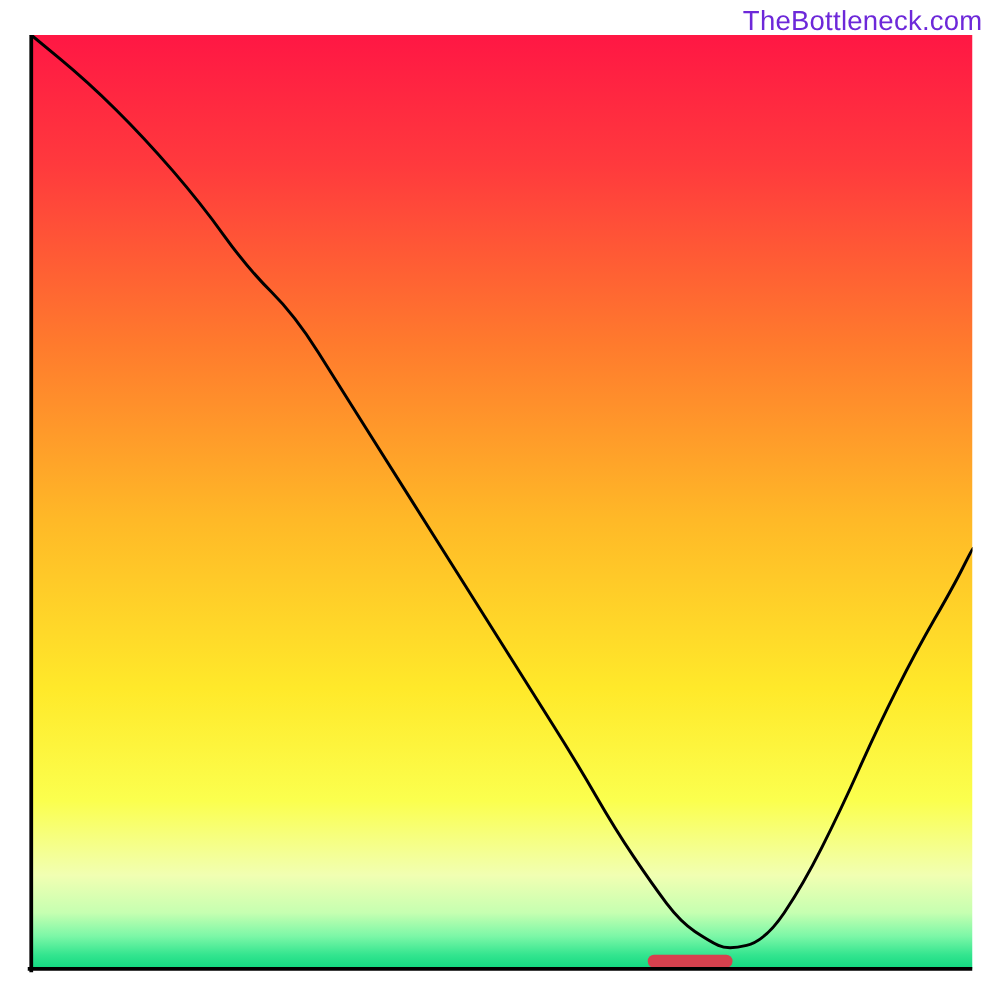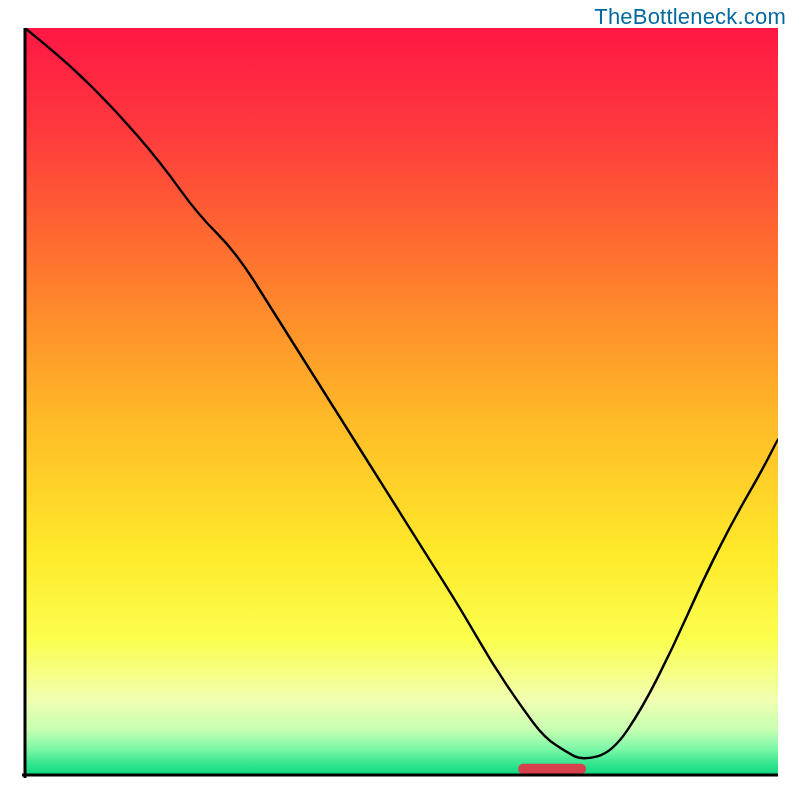--- a/index.html
+++ b/index.html
@@ -8,21 +8,21 @@
     width: 800px;
     height: 800px;
     position: relative;
     font-family: Arial, Helvetica, sans-serif;
     background: #ffffff;
   }
   .watermark {
     position: absolute;
     top: 4px;
     right: 14px;
-    color: #0369a1;
+    color: #6d28d9;
     font-size: 22px;
     font-weight: 500;
     letter-spacing: 0.2px;
     z-index: 10;
   }
   .plot-frame {
     position: absolute;
     left: 22px;
     top: 28px;
     width: 756px;

